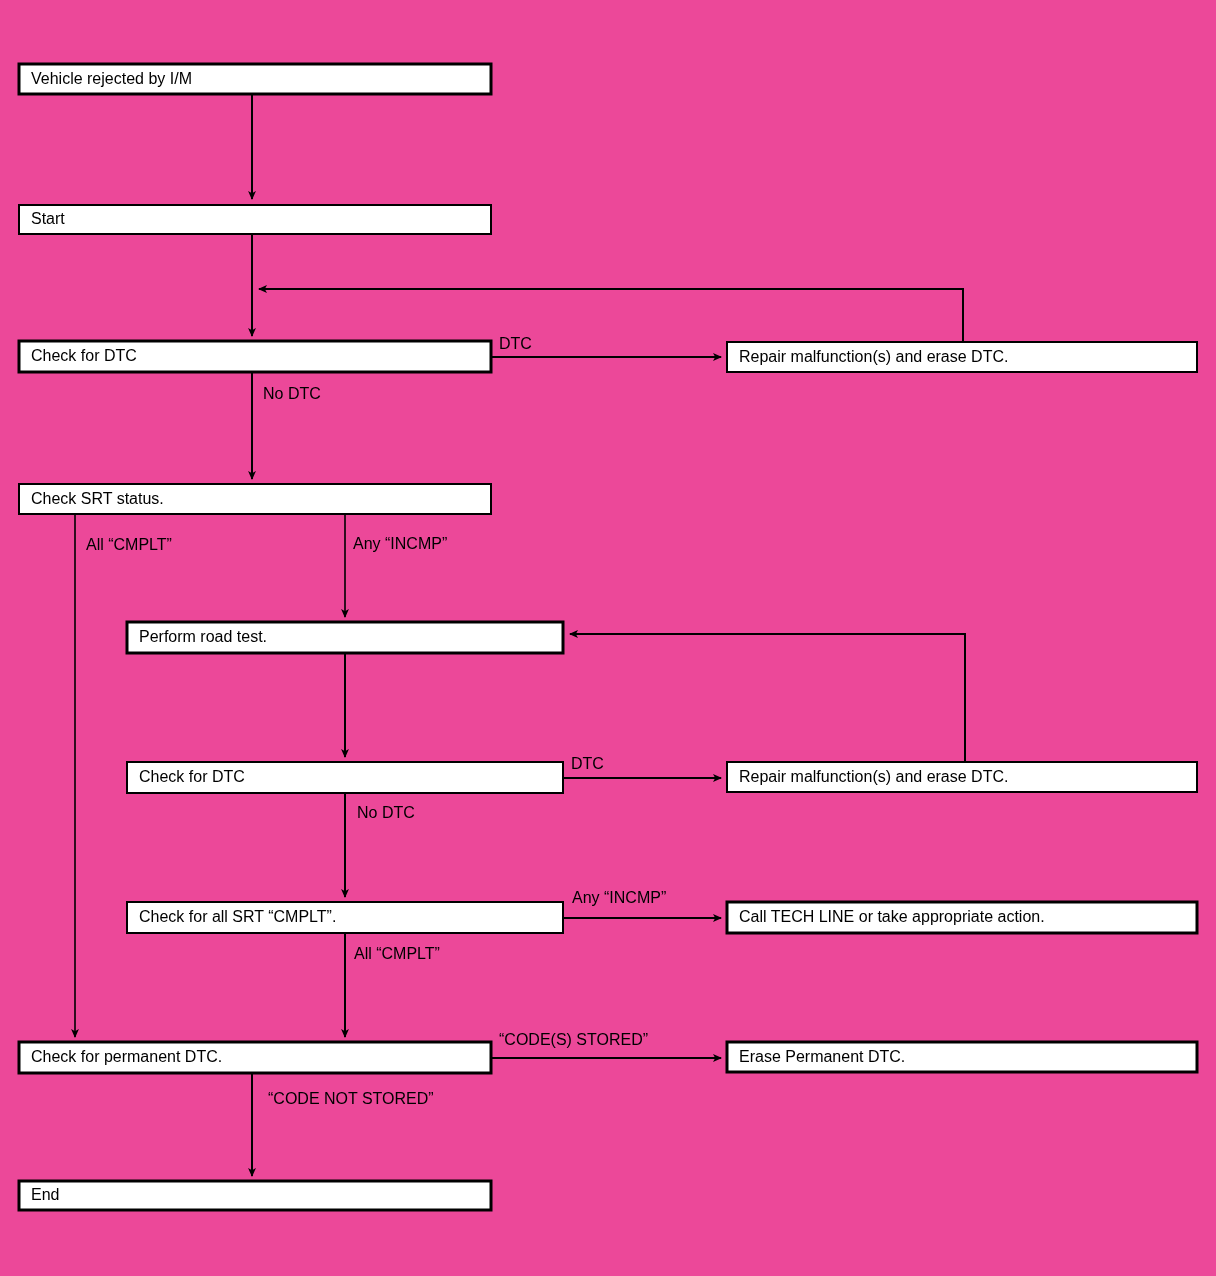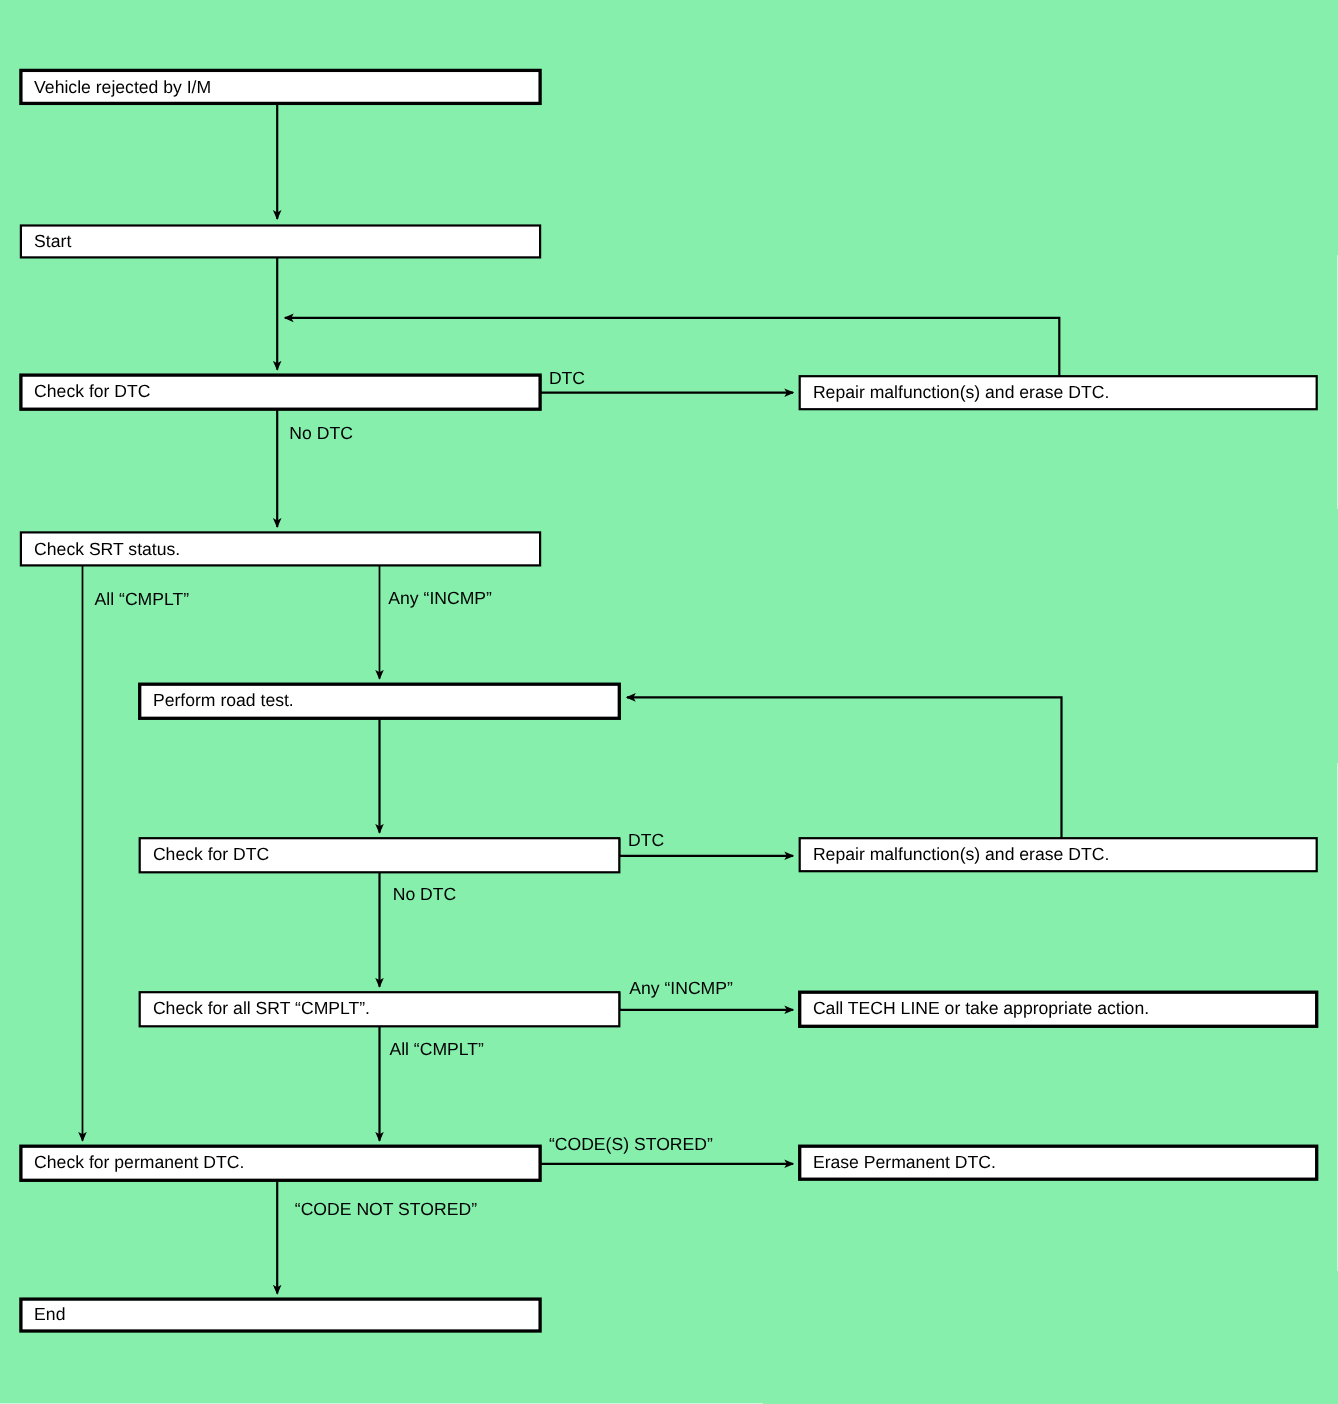--- a/index.html
+++ b/index.html
@@ -10,21 +10,21 @@
   body {
     width: 1216px;
     height: 1276px;
     font-family: "Liberation Sans", sans-serif;
     overflow: hidden;
   }
   #flowchart-root {
     position: relative;
     width: 1216px;
     height: 1276px;
-    background: #86efac;
+    background: #ec4899;
   }
   svg.flow-svg {
     position: absolute;
     left: 0;
     top: 0;
     width: 1216px;
     height: 1276px;
   }
   .node-box {
     fill: #ffffff;

